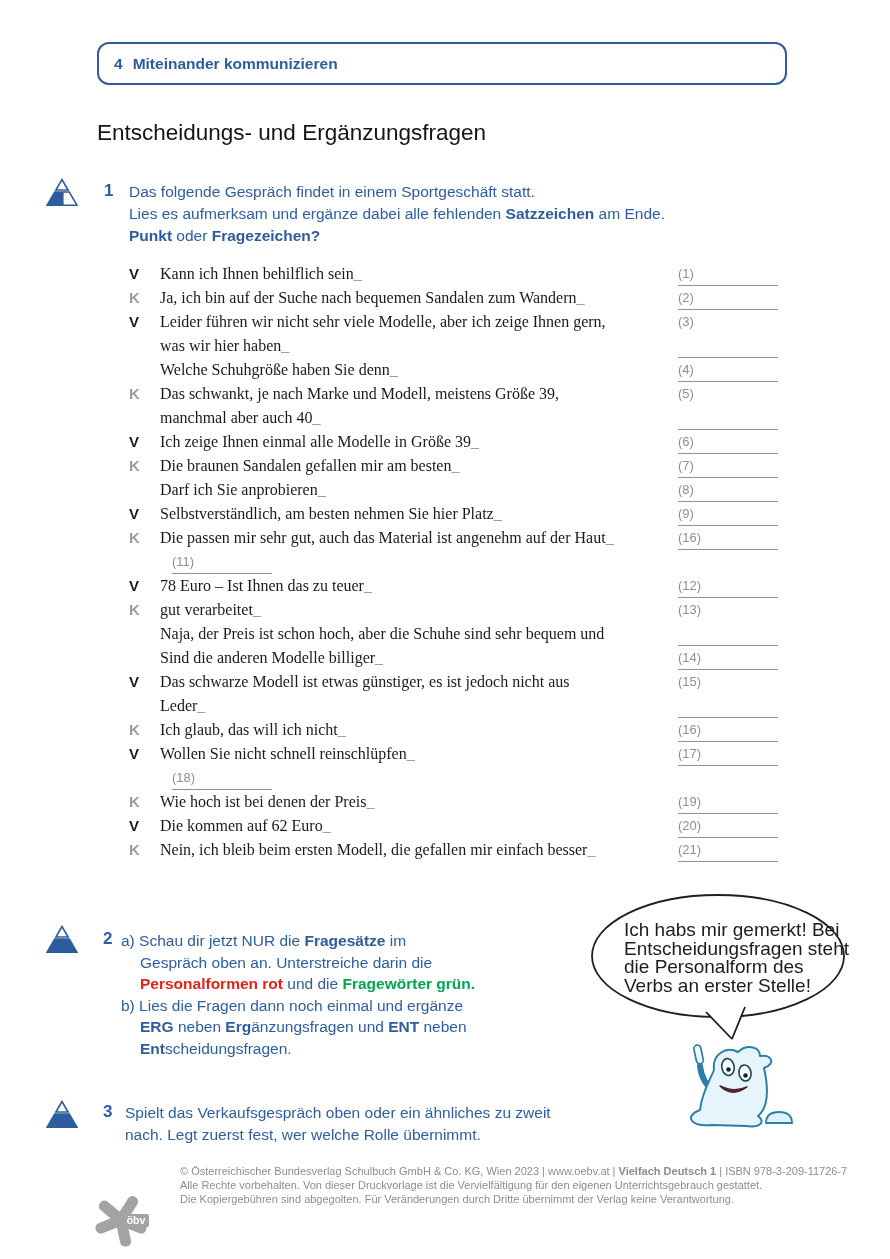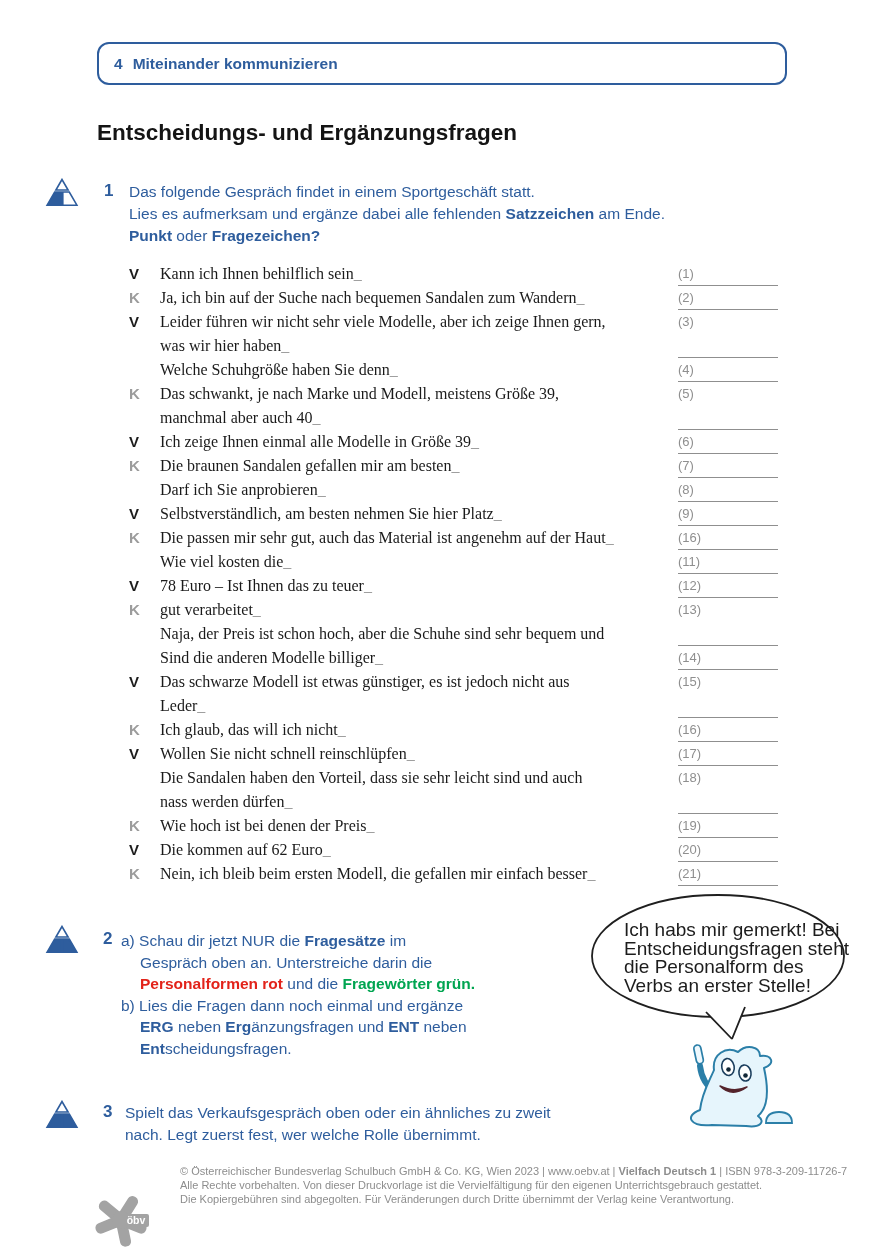--- a/index.html
+++ b/index.html
@@ -17,21 +17,21 @@
   
   .chapter-box{
     left:97px;top:42px;width:690px;height:43px;
     border:2.5px solid var(--blue);border-radius:12px;
     display:flex;align-items:center;padding-left:15px;
   }
   .chapter-box .num{color:var(--blue);font-weight:bold;font-size:15.5px;margin-right:10px;}
   .chapter-box .ttl{color:var(--blue);font-weight:bold;font-size:15.5px;}
 
   
-  .page-title{left:97px;top:120px;font-size:22.5px;font-weight:bold;color:#141414;white-space:nowrap;}
+  .page-title{left:97px;top:120px;font-size:22.5px;font-weight:normal;color:#141414;white-space:nowrap;}
 
   
   .ex-num{color:var(--blue);font-weight:bold;font-size:17px;}
   .iline{color:var(--blue);font-size:15.5px;line-height:22px;white-space:nowrap;}
   .iline .b{font-weight:bold;}
   .iline .red{color:var(--red);font-weight:bold;}
   .iline .green{color:var(--green);font-weight:bold;}
 
   
   .tri polygon{stroke:var(--blue);stroke-width:1.6;fill:#fff;}
@@ -187,23 +187,20 @@
       <div class="dtxt">
         <div>Die passen mir sehr gut, auch das Material ist angenehm auf der Haut<span class="blank">_</span></div>
       </div>
       <div class="dans">
         <div class="dnum">(16)</div>
       </div>
     </div>
 
     <div class="drow">
       <div class="dspk"></div>
-      <div class="dtxt">
-        <div>Wie viel kosten die<span class="blank">_</span></div>
-      </div>
       <div class="dans">
         <div class="dnum">(11)</div>
       </div>
     </div>
 
     <div class="drow">
       <div class="dspk">V</div>
       <div class="dtxt">
         <div>78 Euro – Ist Ihnen das zu teuer<span class="blank">_</span></div>
       </div>
@@ -259,24 +256,20 @@
       <div class="dtxt">
         <div>Wollen Sie nicht schnell reinschlüpfen<span class="blank">_</span></div>
       </div>
       <div class="dans">
         <div class="dnum">(17)</div>
       </div>
     </div>
 
     <div class="drow">
       <div class="dspk"></div>
-      <div class="dtxt">
-        <div>Die Sandalen haben den Vorteil, dass sie sehr leicht sind und auch</div>
-        <div>nass werden dürfen<span class="blank">_</span></div>
-      </div>
       <div class="dans">
         <div class="dnum">(18)</div>
       </div>
     </div>
 
     <div class="drow">
       <div class="dspk k">K</div>
       <div class="dtxt">
         <div>Wie hoch ist bei denen der Preis<span class="blank">_</span></div>
       </div>

